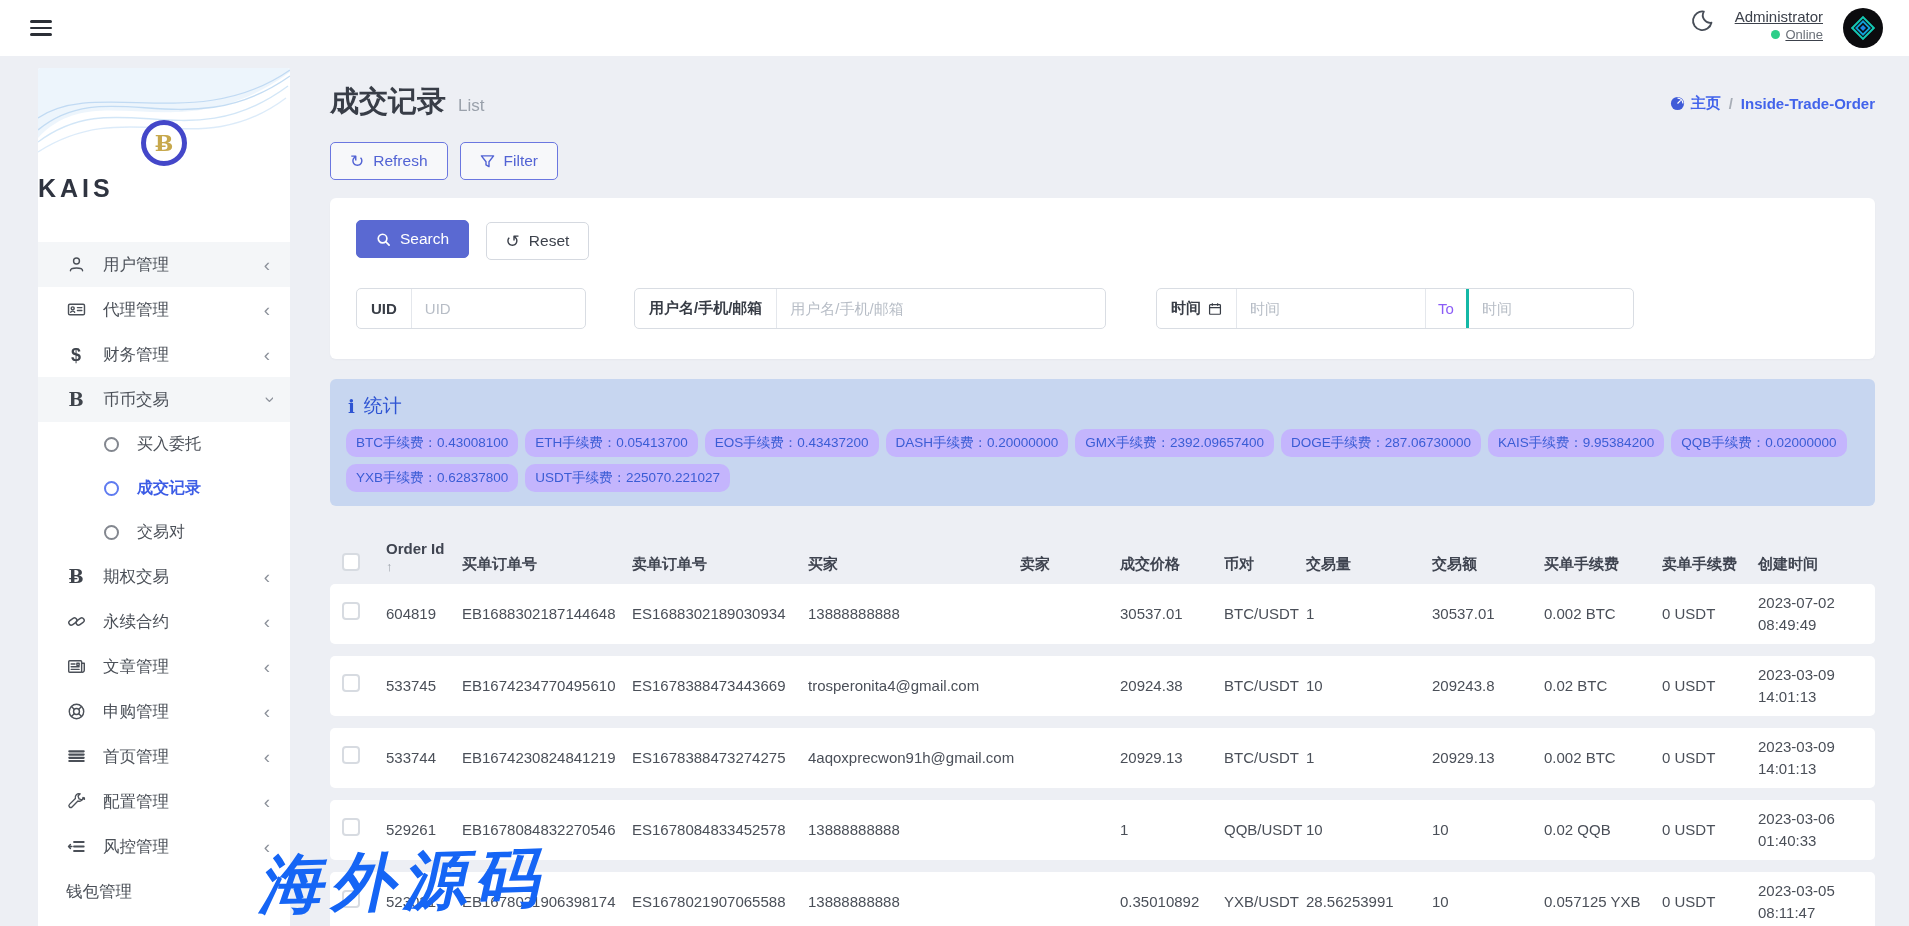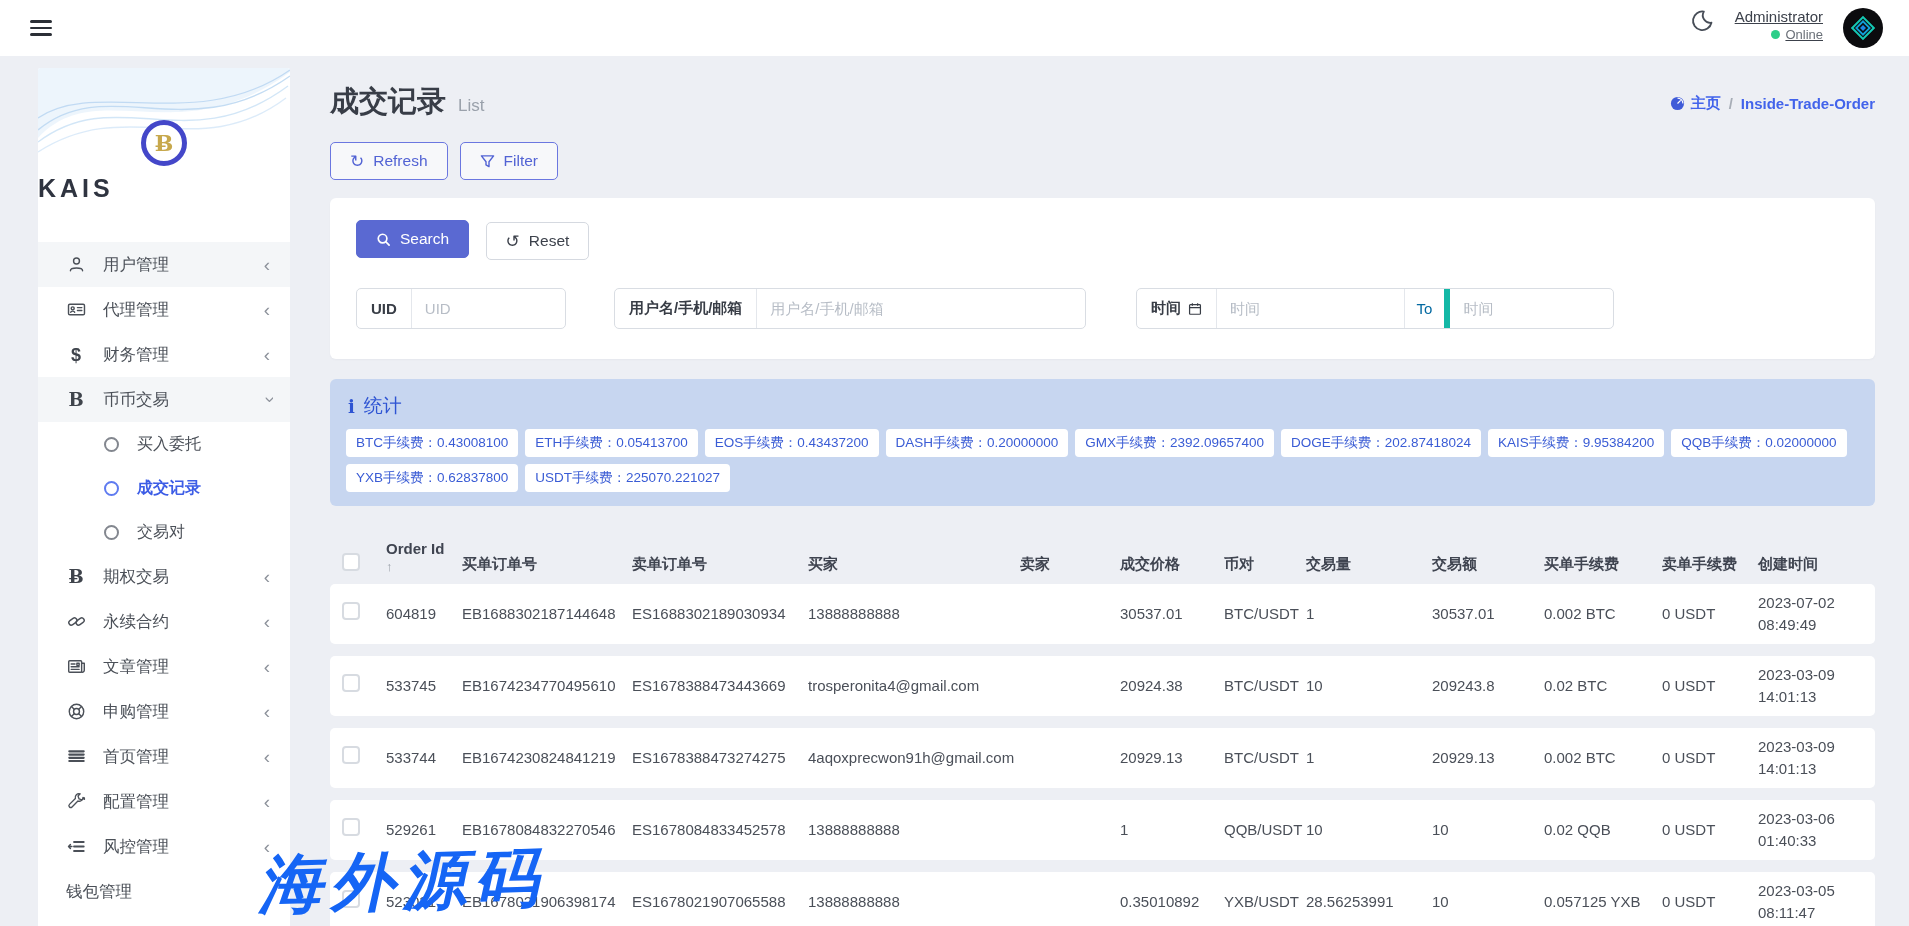--- a/index.html
+++ b/index.html
@@ -69,33 +69,33 @@
   .filter-card { background:#fff; border-radius:6px; padding:22px 26px 30px; box-shadow:0 1px 2px rgba(40,50,70,.04); }
   .btn-solid { display:inline-flex; align-items:center; gap:9px; padding:9px 19px; font-size:15.5px;
     color:#fff; background:#5a69d2; border:1px solid #5a69d2; border-radius:5px; cursor:pointer; }
   .btn-plain { display:inline-flex; align-items:center; gap:9px; padding:9px 19px; font-size:15.5px;
     color:#3c414b; background:#fff; border:1px solid #d5d9e0; border-radius:5px; cursor:pointer; margin-left:12px; }
   .btn-plain .bicon { font-size:17px; line-height:1; }
   .filter-inputs { display:flex; margin-top:28px; }
   .input-group { display:flex; align-items:center; border:1px solid #d9dde3; border-radius:5px; height:41px; background:#fff; }
   .ig-label { display:flex; align-items:center; gap:7px; padding:0 14px; font-size:15px; font-weight:700;
     color:#383d46; white-space:nowrap; align-self:stretch; border-right:1px solid #e4e7ec; }
-  .ig-sep { display:flex; align-items:center; padding:0 12px; font-size:15px; color:#0369a1;
-    align-self:stretch; border-left:1px solid #e4e7ec; border-right:6px solid #14b8a6;margin-left:24px; }
+  .ig-sep { display:flex; align-items:center; padding:0 12px; font-size:15px; color:#8b5cf6;
+    align-self:stretch; border-left:1px solid #e4e7ec; border-right:3px solid #14b8a6;margin-left:24px; }
   .ig-input { border:none; outline:none; background:transparent; padding:0 13px; font-size:15px; color:#555a63; min-width:0; flex:1; }
   .ig-input::placeholder { color:#b7bdc6; }
-  .g-uid { width:210px; margin-right:48px; }
+  .g-uid { width:230px; margin-right:48px; }
   .g-user { width:472px; margin-right:50px; }
   .g-time { width:478px; }
 
   .stats-panel { margin-top:20px; background:#c7d6f0; border-radius:6px; padding:12px 16px 14px; }
   .stats-title { display:flex; align-items:center; gap:9px; color:#2e54d3; font-size:19px; margin:2px 0 10px 2px; }
   .stats-title .i-glyph { font-family:"DejaVu Serif",serif; font-weight:700; font-size:18px; }
   .badges { display:flex; flex-wrap:wrap; gap:7px; }
-  .badge { background:#ffffff; color:#3a5cd5; font-size:13.5px; padding:5px 10px; border-radius:4px; white-space:nowrap; }
+  .badge { background:#c4b5fd; color:#3a5cd5; font-size:13.5px; padding:5px 10px; border-radius:10px; white-space:nowrap; }
 
   
   .table { margin-top:26px; --cols:44px 76px 170px 176px 212px 100px 104px 82px 126px 112px 118px 96px 105px; }
   .thead { display:grid; grid-template-columns:var(--cols); padding:8px 12px 10px; align-items:end;
     font-size:15px; font-weight:600; color:#3f4450; }
   .th { padding-right:8px; }
   .th-sort { display:flex; flex-direction:column; gap:2px; cursor:pointer; }
   .sort-arrow { color:#9aa0a8; font-size:13px; font-weight:400; }
   .trow { display:grid; grid-template-columns:var(--cols); background:#fff; border-radius:5px;
     margin-bottom:12px; padding:0 12px; height:60px; align-items:center; font-size:15px; color:#4a4f58; }
@@ -356,21 +356,21 @@
       <div class="stats-title">
         <span class="i-glyph">i</span>
         <span>统计</span>
       </div>
       <div class="badges">
         <span class="badge">BTC手续费：0.43008100</span>
         <span class="badge">ETH手续费：0.05413700</span>
         <span class="badge">EOS手续费：0.43437200</span>
         <span class="badge">DASH手续费：0.20000000</span>
         <span class="badge">GMX手续费：2392.09657400</span>
-        <span class="badge">DOGE手续费：202.87418024</span>
+        <span class="badge">DOGE手续费：287.06730000</span>
         <span class="badge">KAIS手续费：9.95384200</span>
         <span class="badge">QQB手续费：0.02000000</span>
         <span class="badge">YXB手续费：0.62837800</span>
         <span class="badge">USDT手续费：225070.221027</span>
       </div>
     </div>
 
     <div class="table">
       <div class="thead">
         <div class="th"><span class="cb"></span></div>

